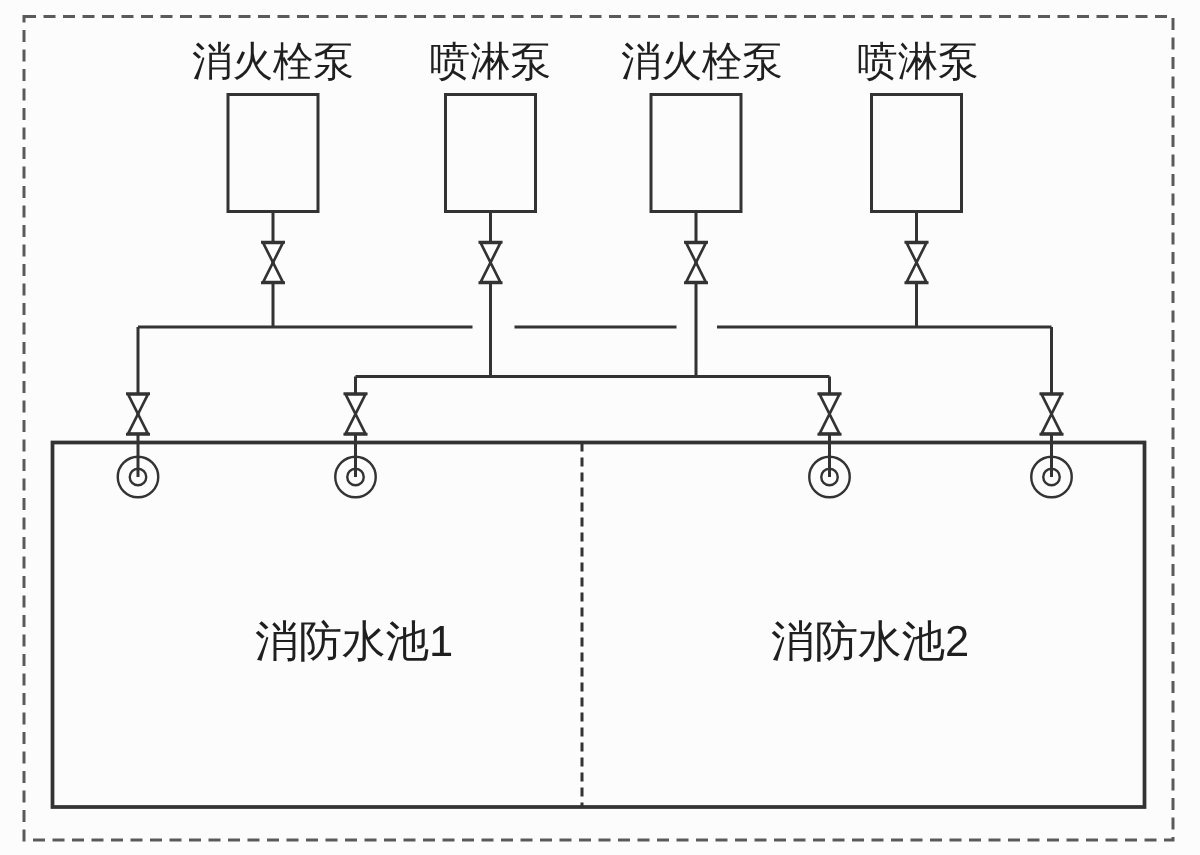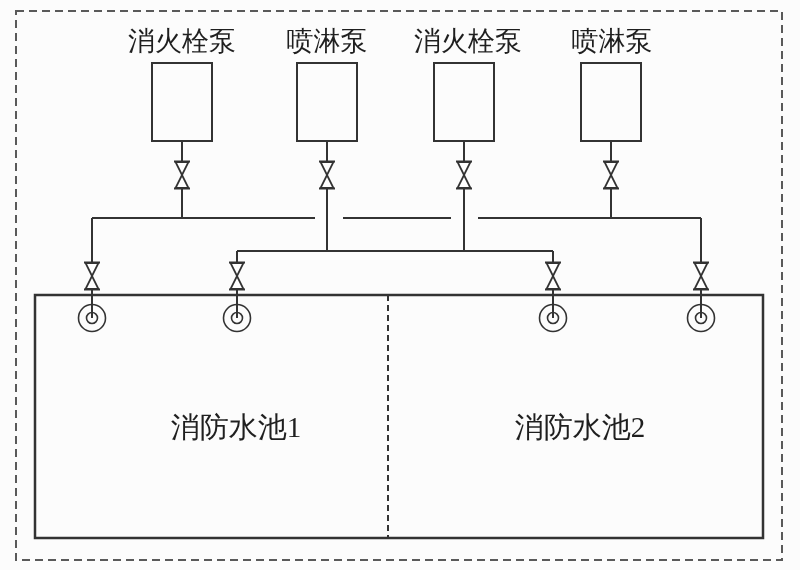--- a/index.html
+++ b/index.html
@@ -11,21 +11,21 @@
   html, body {
     margin: 0;
     padding: 0;
     background: var(--background);
   }
   .stage {
     position: relative;
     width: 800px;
     height: 570px;
     background: var(--background);
-    font-family: Liberation Serif, serif;
+    font-family: Liberation Sans, sans-serif;
     overflow: hidden;
   }
   svg { display: block; }
   .pipe {
     stroke: var(--line);
     stroke-width: 2;
     fill: none;
     stroke-linecap: butt;
   }
   .pump-box {

